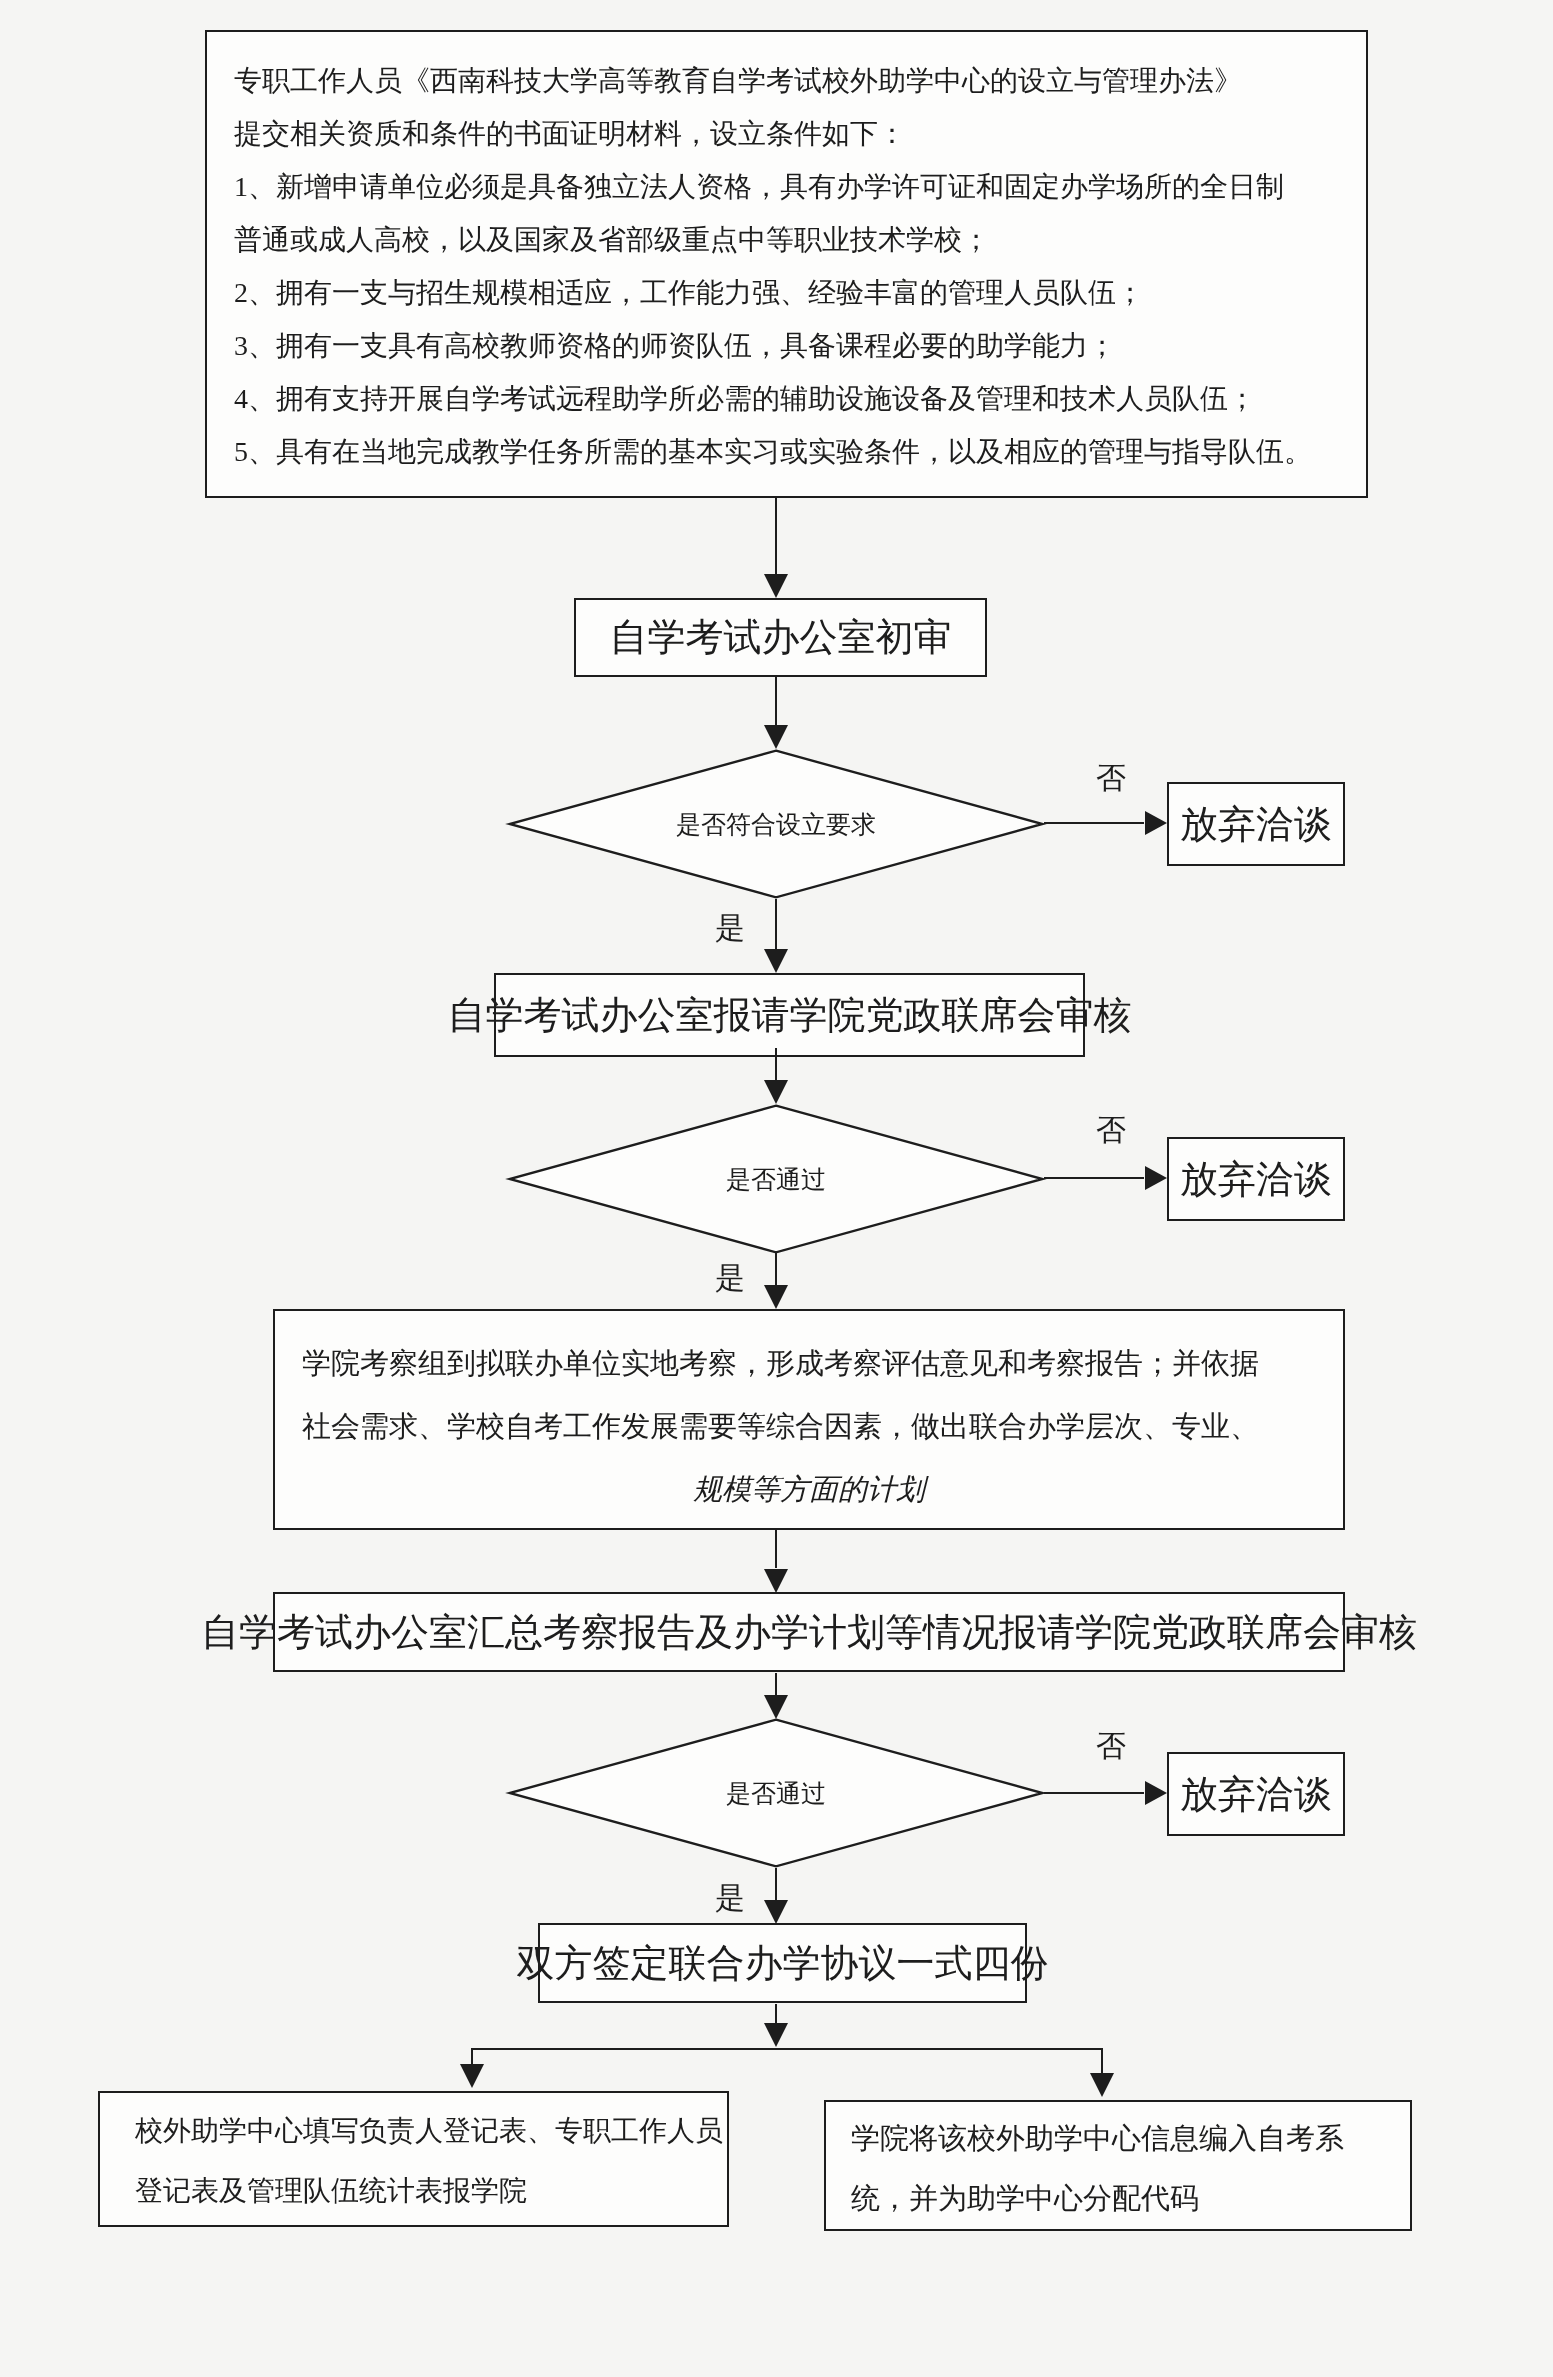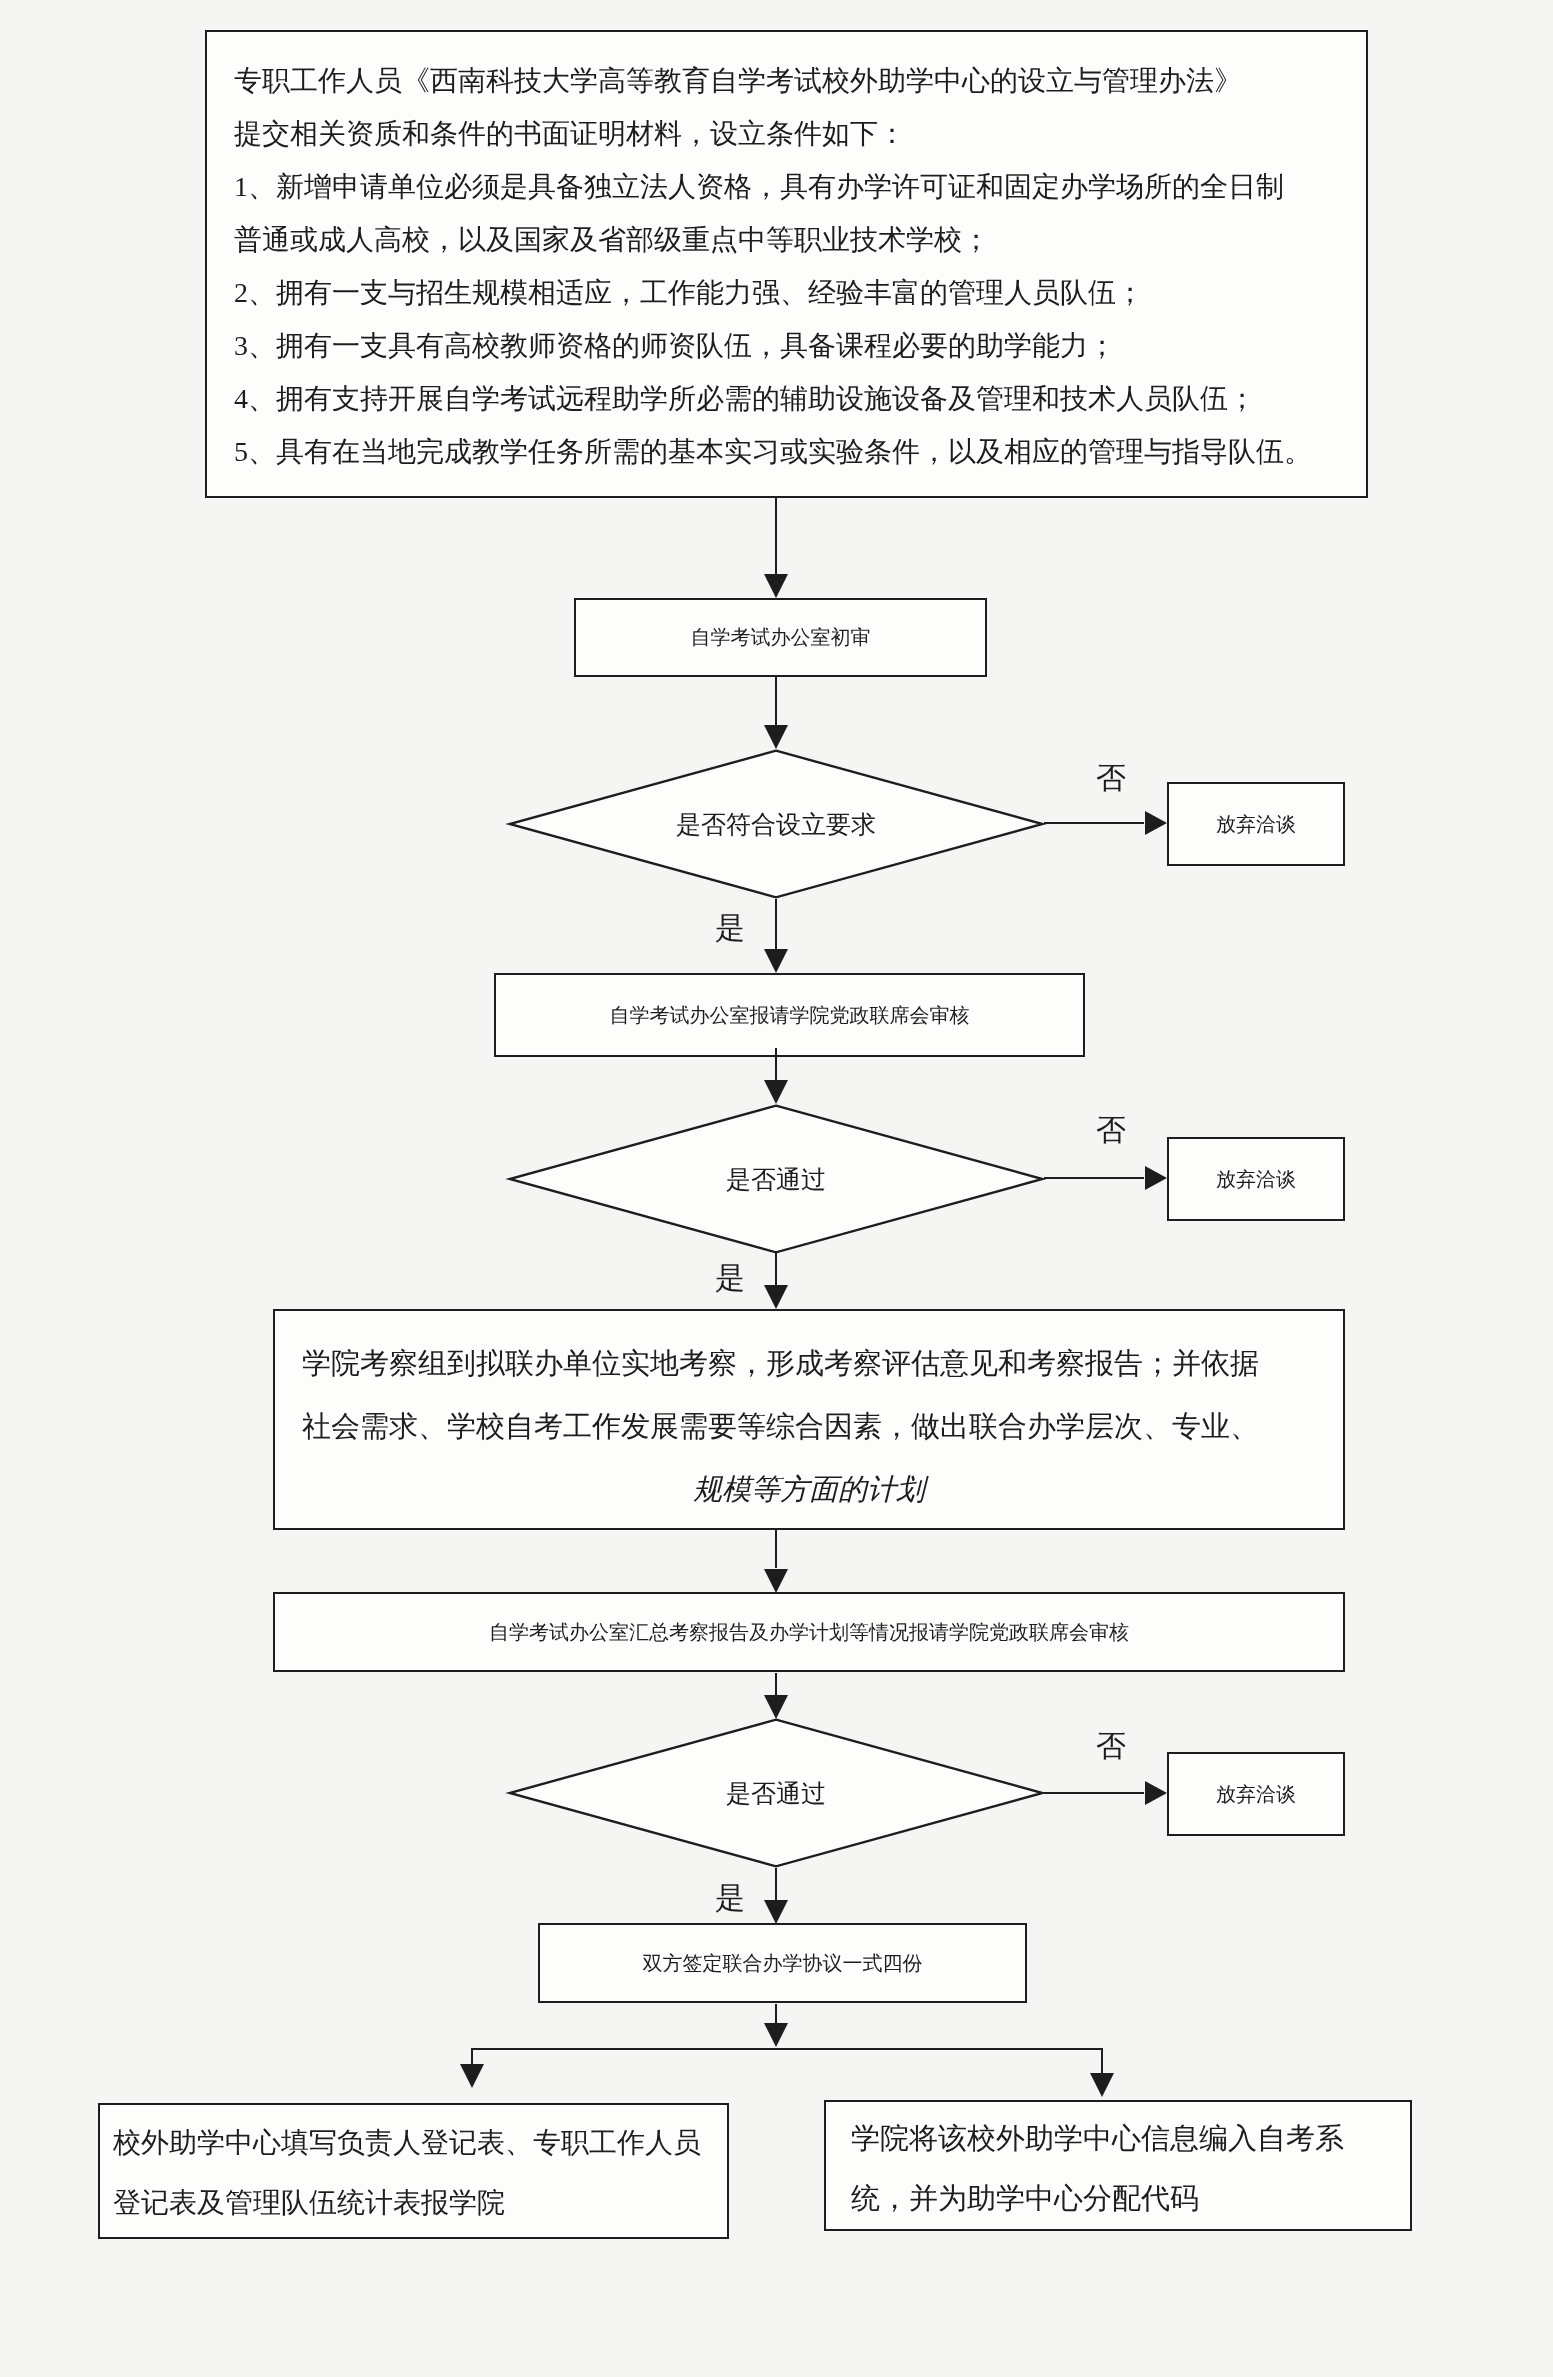--- a/index.html
+++ b/index.html
@@ -9,21 +9,21 @@
     font-family:"Liberation Serif", serif;
     color:var(--ink,#1d1d1d);
   }
   .page{position:absolute;left:0;top:0;width:1554px;height:2377px;overflow:hidden;}
   .box{
     position:absolute;border:2.4px solid var(--ink,#1d1d1d);
     background:#fdfdfc;box-sizing:border-box;
   }
   .flex-center{display:flex;align-items:center;justify-content:center;}
   .tline{white-space:nowrap;font-size:28px;line-height:53px;}
-  .node-text{font-size:20px;white-space:nowrap;}
+  .node-text{font-size:38px;white-space:nowrap;}
   .vline{position:absolute;width:2.4px;background:var(--ink,#1d1d1d);}
   .hline{position:absolute;height:2.4px;background:var(--ink,#1d1d1d);}
   .ah-down{position:absolute;width:0;height:0;
     border-left:12.6px solid transparent;border-right:12.6px solid transparent;
     border-top:24px solid var(--ink,#1d1d1d);}
   .ah-right{position:absolute;width:0;height:0;
     border-top:12.6px solid transparent;border-bottom:12.6px solid transparent;
     border-left:22px solid var(--ink,#1d1d1d);}
   .diamond-svg{position:absolute;overflow:visible;}
   .diamond-label{position:absolute;display:flex;align-items:center;justify-content:center;font-size:25px;}
@@ -136,21 +136,21 @@
 
   <div class="vline" style="left:775px;top:2004px;height:19px;"></div>
   <div class="ah-down" style="left:764px;top:2023px;"></div>
 
   <div class="hline" style="left:471px;top:2048px;width:632px;"></div>
   <div class="vline" style="left:471px;top:2048px;height:17.3px;"></div>
   <div class="ah-down" style="left:460px;top:2064px;"></div>
   <div class="vline" style="left:1101px;top:2048px;height:27px;"></div>
   <div class="ah-down" style="left:1090px;top:2073px;"></div>
 
-  <div class="box" style="left:98px;top:2091px;width:631px;height:136px;padding:8px 13px;margin-top:12px;">
+  <div class="box" style="left:98px;top:2091px;width:631px;height:136px;padding:8px 35px;">
     <div class="result-line">校外助学中心填写负责人登记表、专职工作人员</div>
     <div class="result-line">登记表及管理队伍统计表报学院</div>
   </div>
 
   <div class="box" style="left:824px;top:2100px;width:588px;height:131px;padding:6.3px 25px;">
     <div class="result-line r">学院将该校外助学中心信息编入自考系</div>
     <div class="result-line r">统，并为助学中心分配代码</div>
   </div>
 
 </div>

